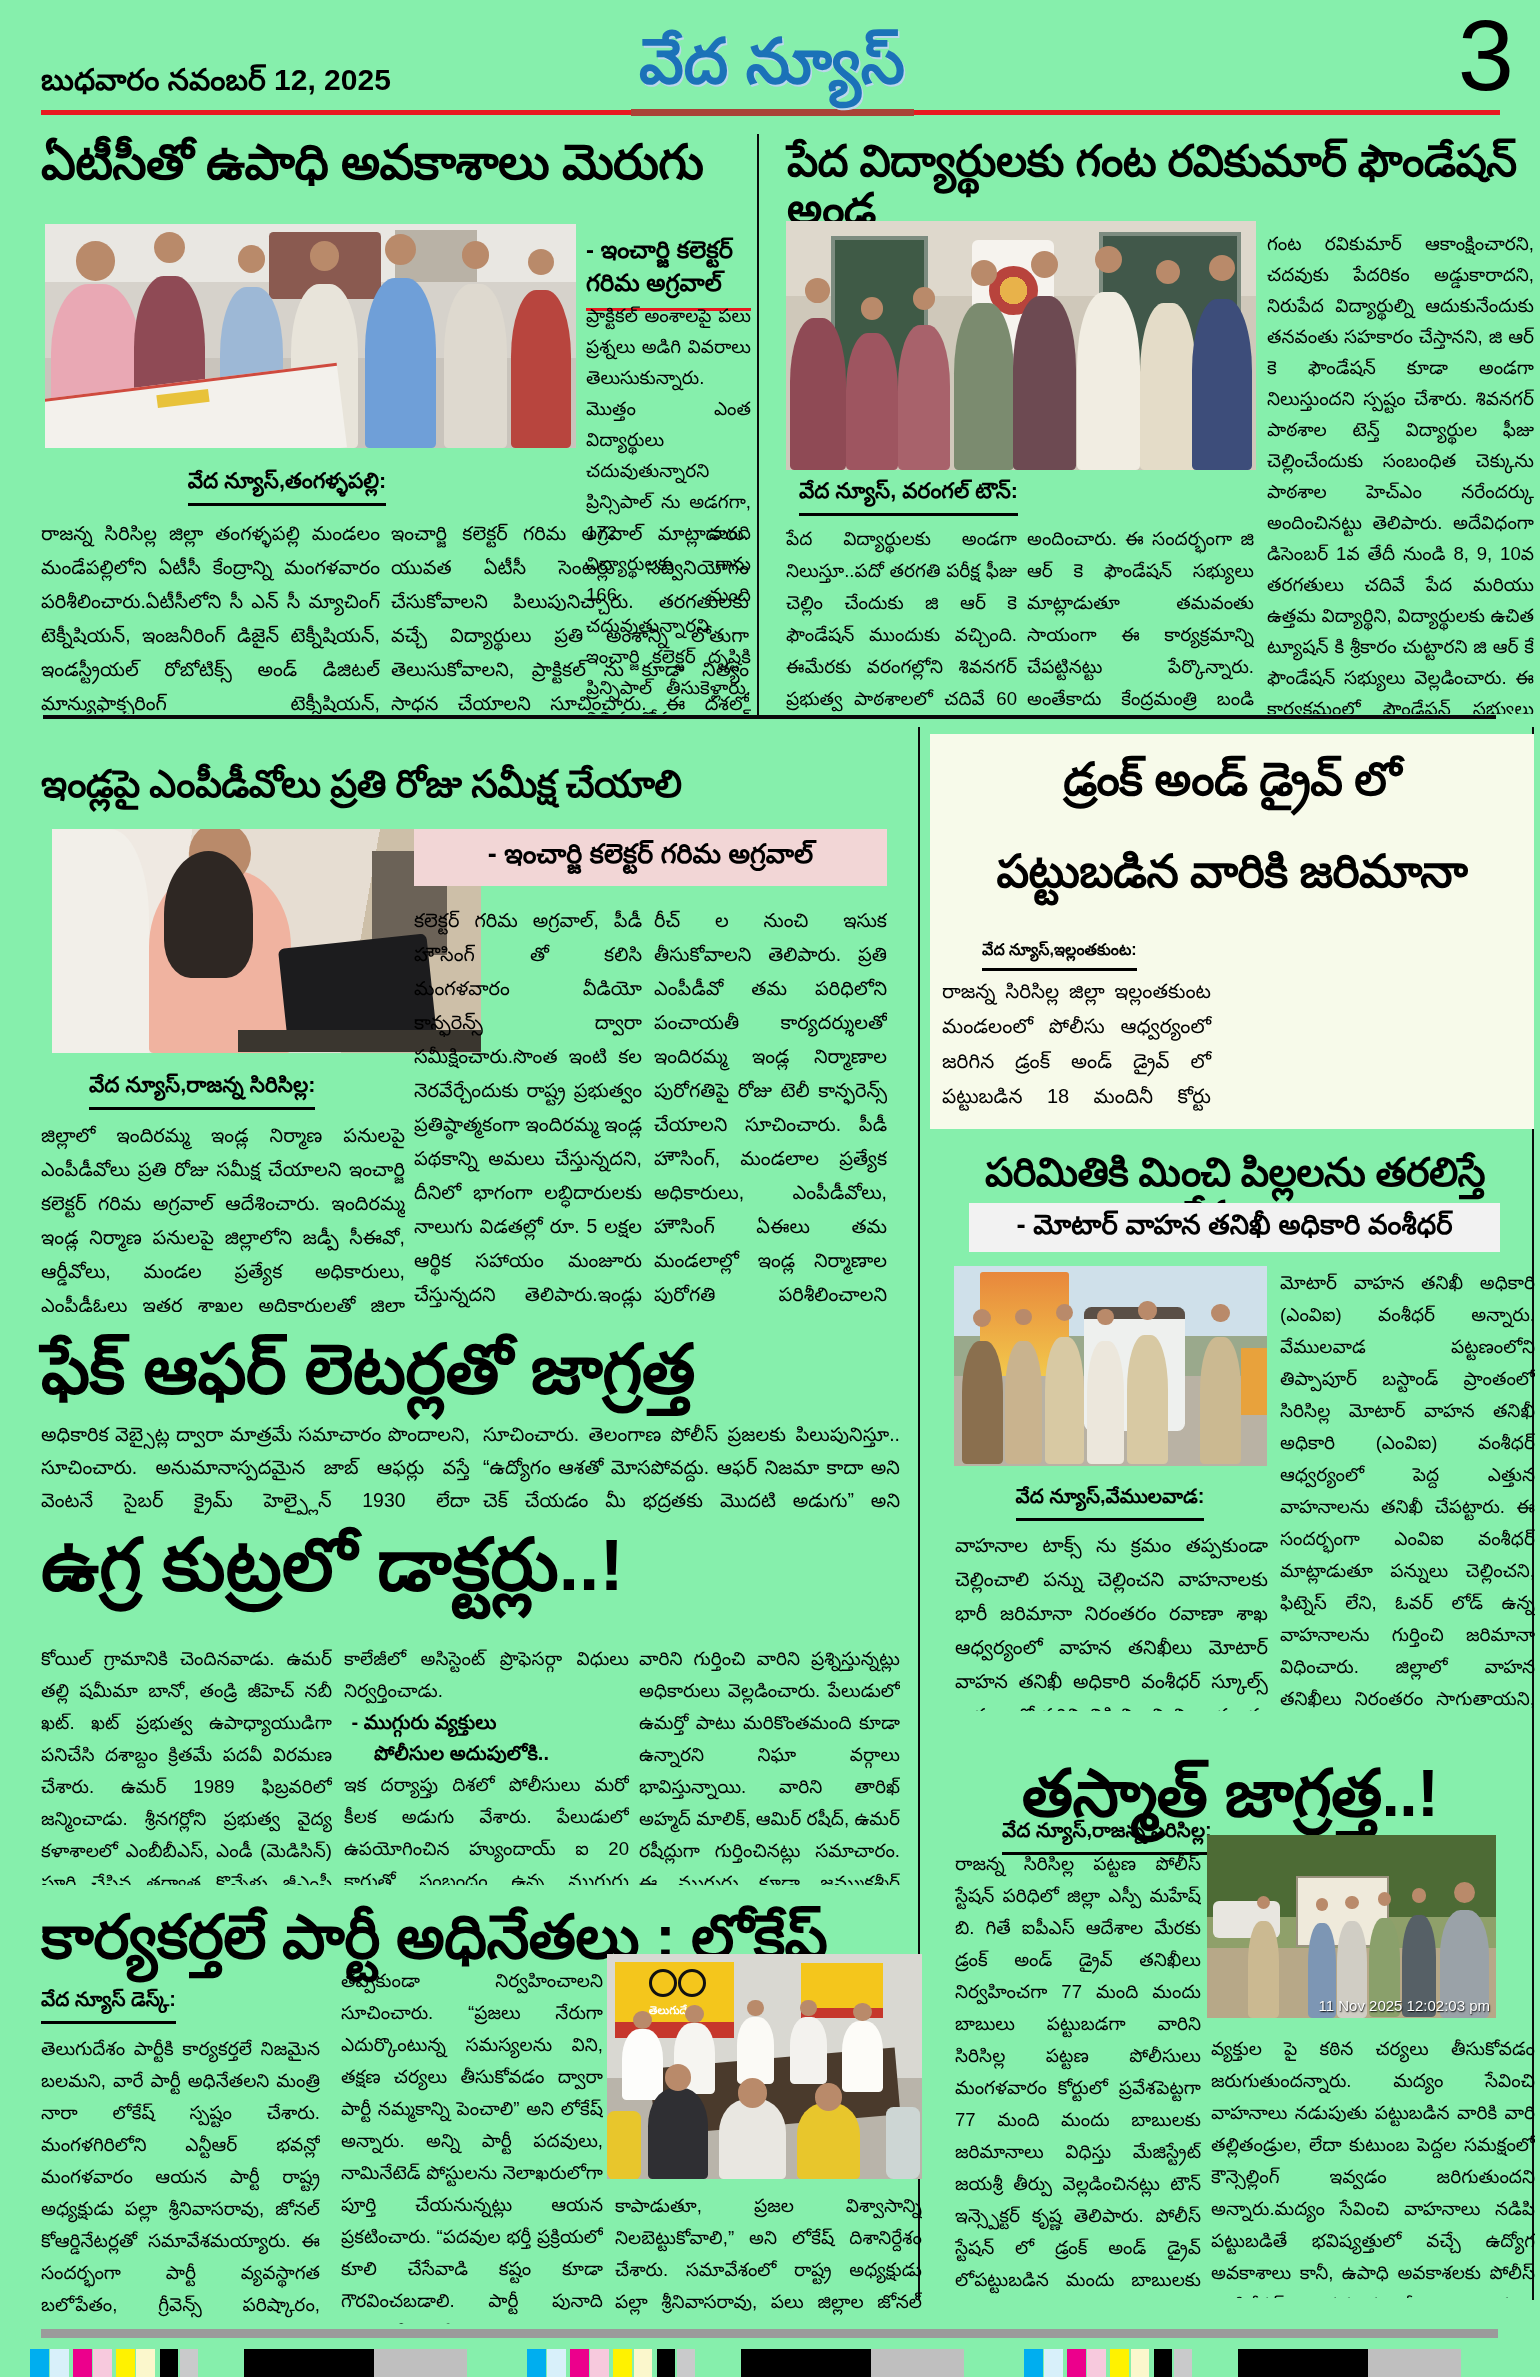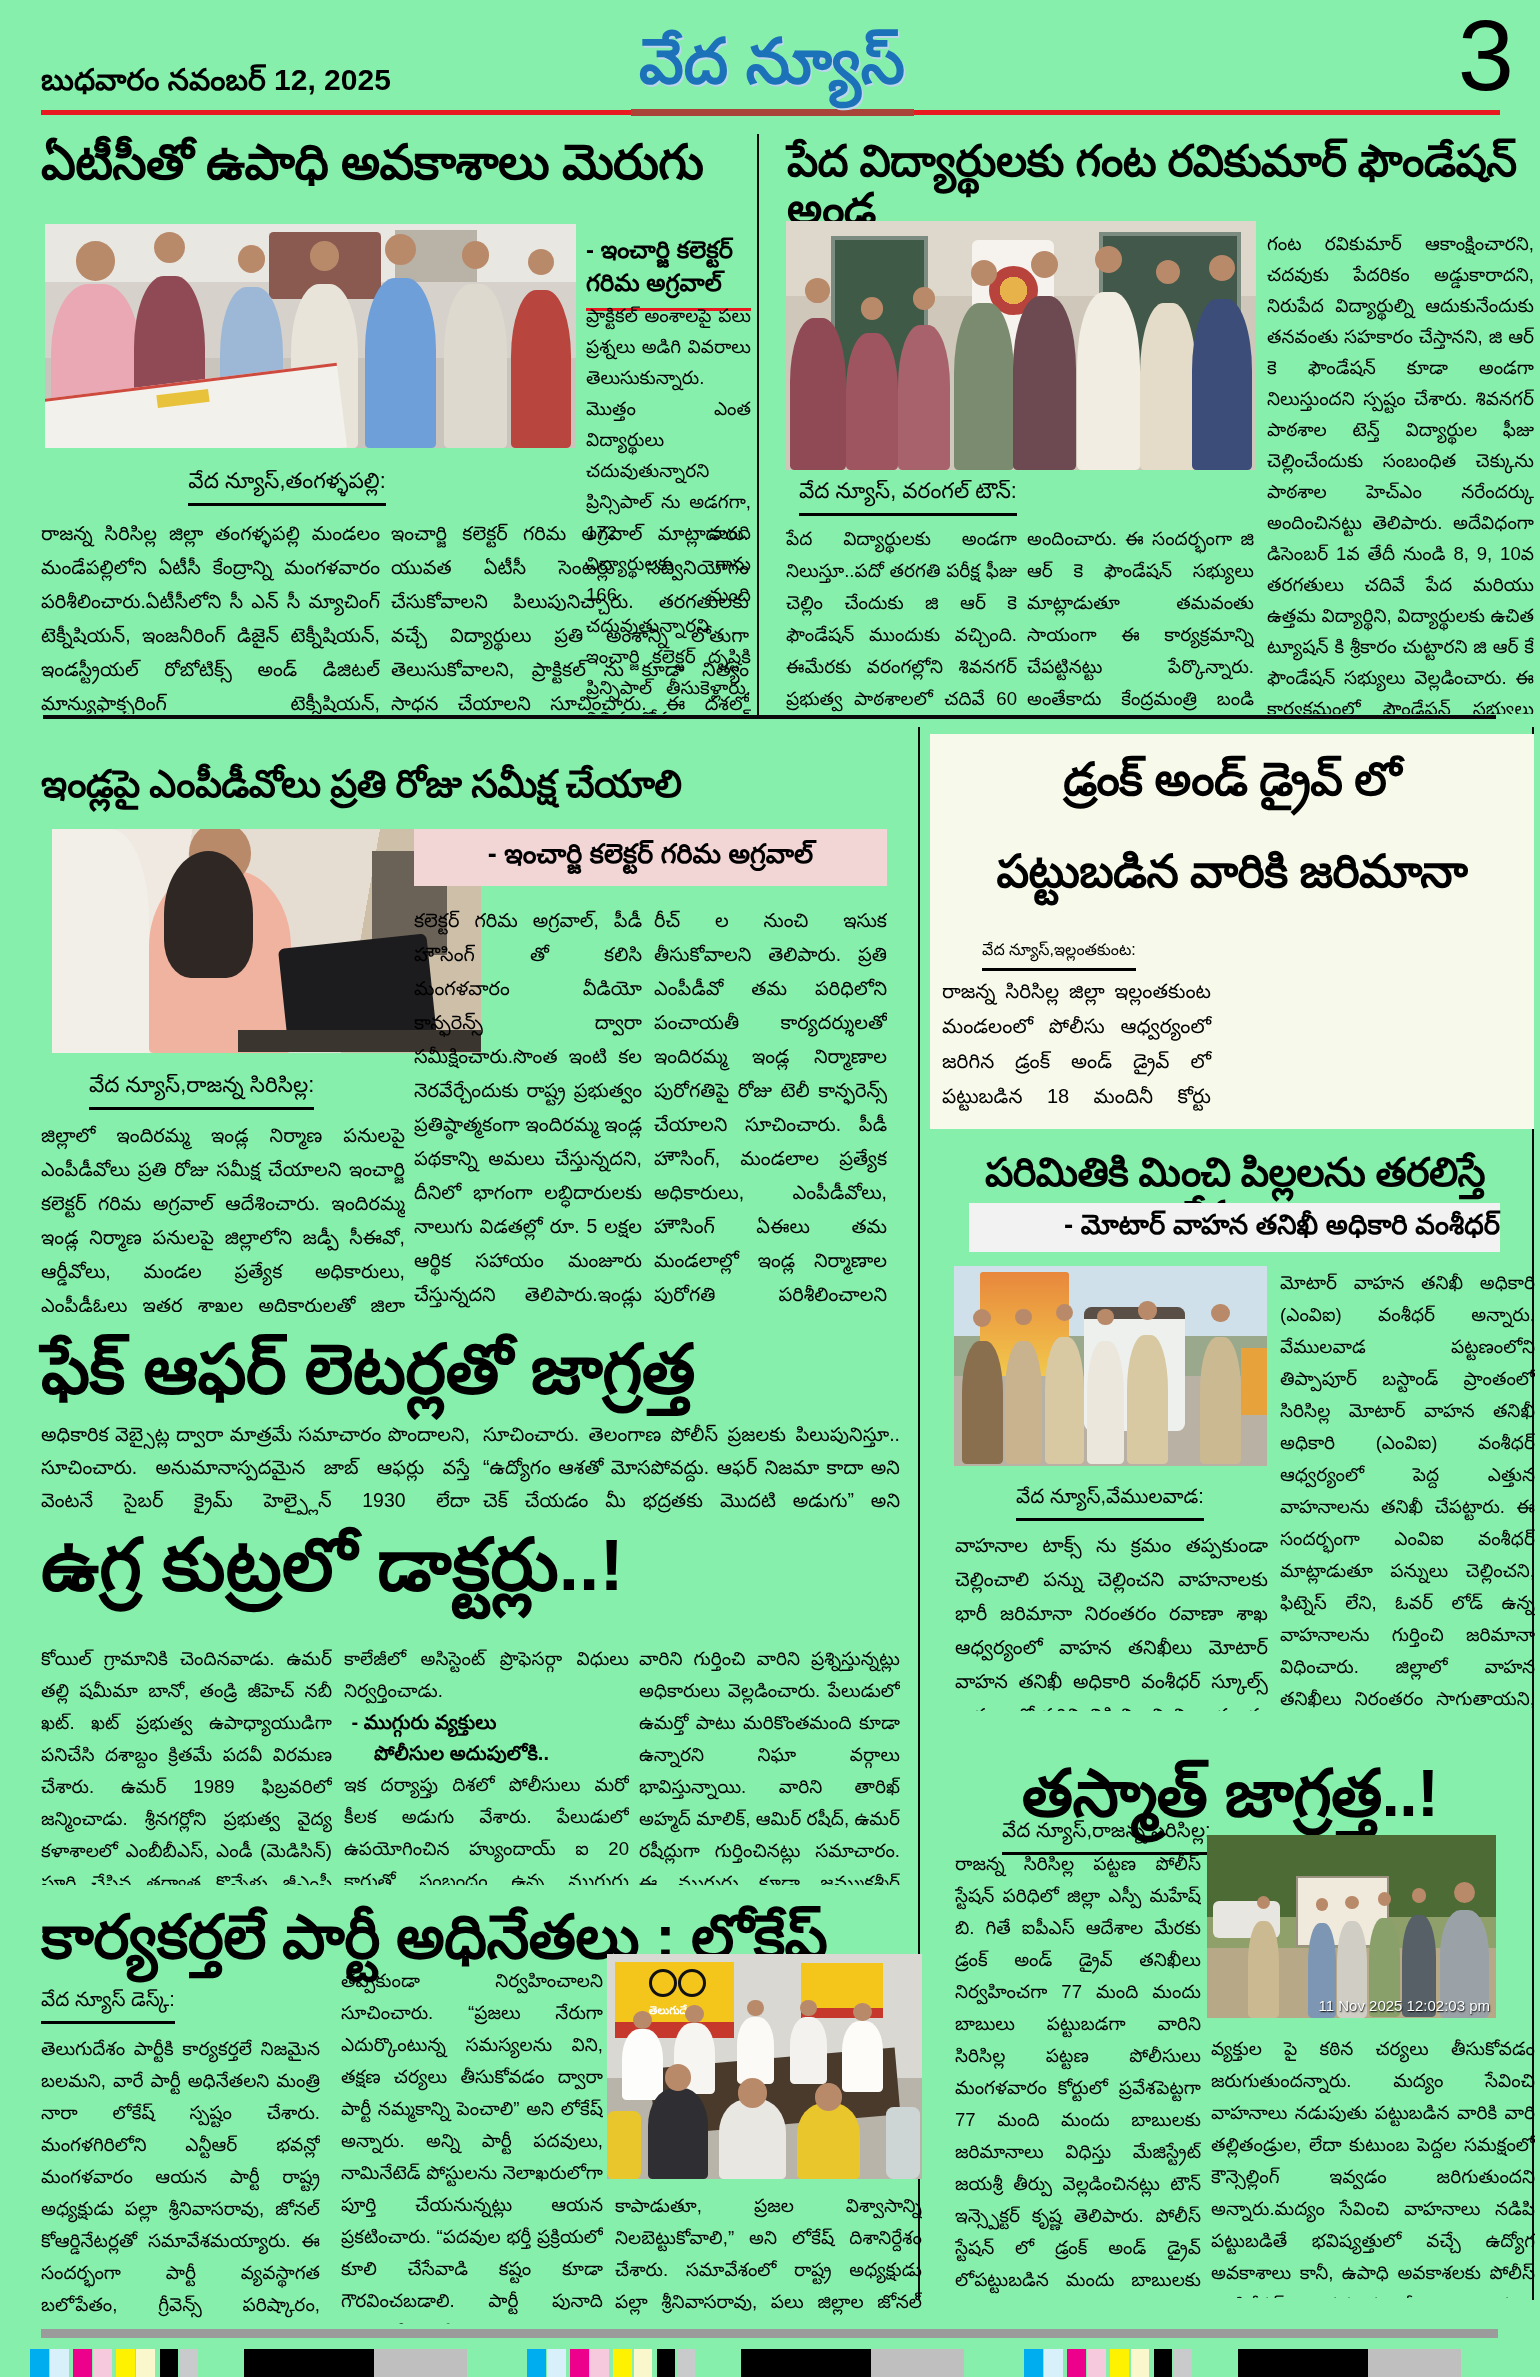--- a/index.html
+++ b/index.html
@@ -2,21 +2,21 @@
 <html style="font-size:12px"><head>
 <meta charset="utf-8">
 <style>
   html,body{margin:0;padding:0;background:#fff;}
   .page{position:relative;width:1541px;height:2377px;background:#86efac;
         font-family:"Liberation Sans","DejaVu Sans",sans-serif;color:#000;overflow:hidden;}
   .abs{position:absolute;}
   .hl{font-weight:bold;color:#000;line-height:1.08;letter-spacing:-0.7px;}
   .body{font-size:19.4px;line-height:34px;text-align:justify;overflow:hidden;word-break:break-word;}
   .side{font-size:18.6px;line-height:31px;text-align:justify;overflow:hidden;word-break:break-word;}
-  .dateline{font-weight:normal;font-size:21.6px;}
+  .dateline{font-weight:bold;font-size:21.6px;}
   .dateline .u{border-bottom:3px solid #000;padding-bottom:5.2px;display:inline-block;}
   .vline{position:absolute;width:2.2px;background:#0a0a0a;}
   .hline{position:absolute;height:3.7px;background:#0a0a0a;}
   .photo{position:absolute;overflow:hidden;background:#d8d6d2;}
   .ph{position:absolute;}
   .person{position:absolute;border-radius:42% 42% 4.5px 4.5px;}
   .person:before{content:"";position:absolute;width:44%;padding-top:44%;border-radius:50%;
                  background:#b98a6a;top:-26%;left:28%;}
   .plate{position:absolute;background:#fff;border:2.2px solid #1d3fb0;text-align:center;}
   .plate .nm{color:#1433c8;font-weight:bold;font-size:16.4px;line-height:19.4px;}
@@ -116,21 +116,21 @@
     <div class="abs hl center" style="left:15px;top:113px;width:574px;font-size:46px;">పట్టుబడిన వారికి జరిమానా</div>
     <div class="abs dateline" style="left:52px;top:207px;width:298px;font-size:16px;"><span class="u">వేద న్యూస్,ఇల్లంతకుంట:</span></div>
     <div class="abs body" style="left:12px;top:240px;width:552px;height:146px;font-size:20px;line-height:35px;">
       <div style="float:right;width:283px;height:112px;"></div>
       <span>రాజన్న సిరిసిల్ల జిల్లా ఇల్లంతకుంట మండలంలో పోలీసు ఆధ్వర్యంలో జరిగిన డ్రంక్ అండ్ డ్రైవ్ లో పట్టుబడిన 18 మందినీ కోర్టు కానిస్టేబుళ్లు తిరుపతి, జీవన్ లు రెండవ తరగతి మేజిస్ట్రేట్ జయశ్రీ ముందు ప్రవేశపెట్టగా 26,000రూపాయలు జరిమానా విధించినట్టు ఇల్లంతకుంట ఎస్సై సిరిసిల్ల అశోక్ ఒక ప్రకటనలో పేర్కొన్నారు</span>
     </div>
   </div>
 
   <div>
     <div class="abs hl center" style="left:935px;top:1151px;width:600px;font-size:40px;">పరిమితికి మించి  పిల్లలను తరలిస్తే కేసులు</div>
-    <div class="abs" style="left:969px;top:1203px;width:531px;height:49px;background:#f2f2f2;display:flex;align-items:center;justify-content:flex-end;">
+    <div class="abs" style="left:969px;top:1203px;width:531px;height:49px;background:#f2f2f2;display:flex;align-items:center;justify-content:center;">
       <span class="boldsub" style="font-size:27.6px;">- మోటార్ వాహన తనిఖీ అధికారి వంశీధర్</span>
     </div>
     <div class="photo" style="left:954px;top:1266px;width:313px;height:200px;background:linear-gradient(#cfe0ea 0 35%,#9aa98c 35% 55%,#b9b2a4 55% 100%);">
       <div class="ph" style="left:26px;top:6px;width:89px;height:104px;background:linear-gradient(#e8873c,#f2c84b);border-radius:3px;"></div>
       <div class="ph" style="left:130px;top:41px;width:101px;height:112px;background:#eef0ee;border-radius:7.5px;border-top:12px solid #5a4f46;"></div>
       <div class="person" style="left:7.5px;top:75px;width:41px;height:123px;background:#8a6f4e;"></div>
       <div class="person" style="left:51px;top:75px;width:37px;height:123px;background:#c9b38e;"></div>
       <div class="person" style="left:91px;top:71px;width:39px;height:127px;background:#d8c9a3;"></div>
       <div class="person" style="left:133px;top:75px;width:37px;height:123px;background:#ece7dc;"></div>
       <div class="person" style="left:173px;top:69px;width:41px;height:129px;background:#d8c9a3;"></div>

